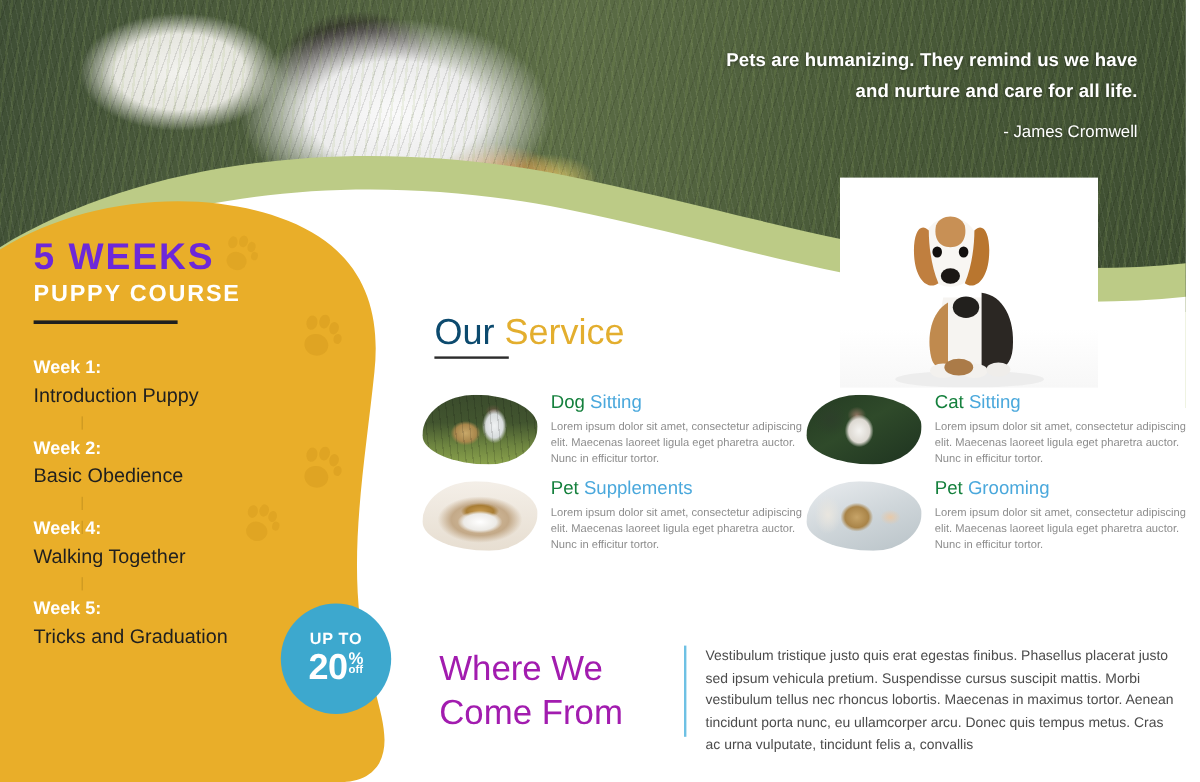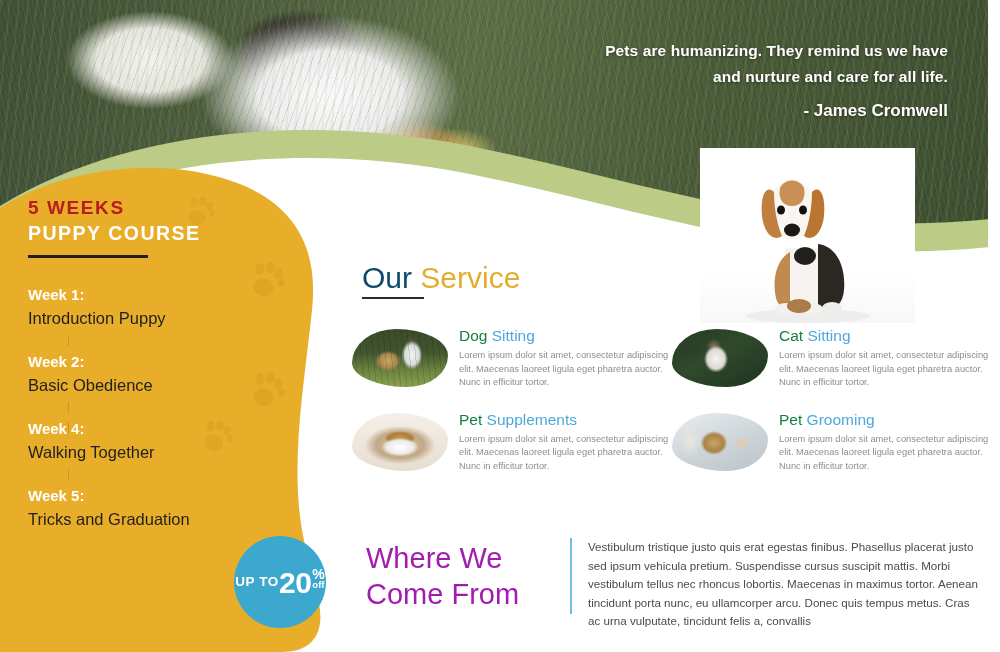--- a/index.html
+++ b/index.html
@@ -36,63 +36,63 @@
   
   .quote-block {
     position:absolute; right:40px; top:38px; width:420px;
     text-align:right; z-index:6;
   }
   .quote-line {
     color:#ffffff; font-size:15.5px; font-weight:bold; line-height:26px;
     letter-spacing:.1px; text-shadow:0 1px 3px rgba(0,0,0,.45);
   }
   .quote-author {
-    color:#ffffff; font-size:17px; font-weight:bold; margin-top:11px;
+    color:#ffffff; font-size:14px; font-weight:normal; margin-top:11px;
     text-shadow:0 1px 3px rgba(0,0,0,.45);
   }
 
   
   .wave-svg { position:absolute; left:0; top:110px; width:1000px; height:230px; z-index:4; }
 
   
   .beagle-wrap {
     position:absolute; left:700px; top:148px; width:215px; height:175px; z-index:7;
     background:linear-gradient(180deg,#ffffff 0%,#ffffff 72%,#f7f7f7 100%);
   }
   .beagle { position:absolute; inset:0; }
 
   
   .sidebar-svg { position:absolute; left:0; top:150px; width:360px; height:502px; z-index:8; }
   .sidebar-content {
     position:absolute; left:0; top:150px; width:300px; height:502px; z-index:9;
     padding:48px 18px 0 28px;
   }
   .sb-title {
-    color:#b91c1c; font-size:19px; font-weight:bold; letter-spacing:1.6px; line-height:1;
+    color:#6d28d9; font-size:31px; font-weight:bold; letter-spacing:1.6px; line-height:1;
   }
   .sb-sub {
     color:#ffffff; font-size:19.5px; font-weight:bold; letter-spacing:1.5px;
     margin-top:7px; line-height:1;
   }
   .sb-rule { width:120px; height:3px; background:#1f1f1f; margin-top:11px; }
   .weeks { margin-top:26px; }
   .week { margin-bottom:20px; position:relative; }
   .week-label { color:#ffffff; font-size:15px; font-weight:bold; line-height:22px; }
   .week-text  { color:#1f1f1f; font-size:16.5px; line-height:25px; }
   .week-tick {
     position:absolute; left:40px; bottom:-15px; width:1px; height:11px;
     background:rgba(90,70,10,0.22);
   }
   .paw { position:absolute; z-index:9; opacity:.95; }
 
   
   .badge {
-    position:absolute; left:234px; top:536px; width:92px; height:92px; border-radius:50%;
+    position:absolute; left:234px; top:503px; width:92px; height:92px; border-radius:50%;
     background:#3da8ce; z-index:11; color:#fff;
-    display:flex; align-items:center; justify-content:center;
+    display:flex; flex-direction:column; align-items:center; justify-content:center;
     box-shadow:0 0 0 0 rgba(0,0,0,0);
   }
   .badge-top { font-size:13.5px; font-weight:bold; letter-spacing:.6px; line-height:1; }
   .badge-row { display:flex; align-items:flex-start; margin-top:2px; }
   .badge-num { font-size:30px; font-weight:bold; line-height:1; letter-spacing:-.5px; }
   .badge-pct { display:flex; flex-direction:column; align-items:flex-start; margin-left:1px; }
   .badge-sym { font-size:14px; font-weight:bold; line-height:12px; }
   .badge-off { font-size:9.5px; font-weight:bold; line-height:10px; }
 
   
@@ -110,21 +110,21 @@
   .thumb {
     width:96px; height:58px; flex:0 0 96px; margin-right:11px; margin-top:3px;
     border-radius:46% 54% 42% 58% / 58% 46% 54% 42%;
     overflow:hidden; position:relative;
   }
   .card-body { flex:1; min-width:0; }
   .card-title { font-size:15.5px; line-height:19px; margin-bottom:4px; }
   .ct-a { color:#15803d; }
   .ct-b { color:#4aa8dc; }
   .card-text { color:#8d8d8d; font-size:9.3px; line-height:13.5px; }
-  .row2 { margin-top:20px; }
+  .row2 { margin-top:8px; }
 
   
   .th-dogsit {
     position:absolute; inset:0;
     background:
       radial-gradient(ellipse 16px 13px at 36px 32px, #c8a869 0%, #a9874c 55%, rgba(169,135,76,0) 78%),
       radial-gradient(ellipse 13px 18px at 60px 26px, #f0f2f3 0%, #d8dcdd 55%, rgba(216,220,221,0) 80%),
       radial-gradient(ellipse 9px 8px at 59px 14px, #6c5743 0%, rgba(108,87,67,0) 75%),
       linear-gradient(180deg,#3a4b2c 0%,#42552f 40%,#6d8440 72%,#8aa24c 100%);
   }

